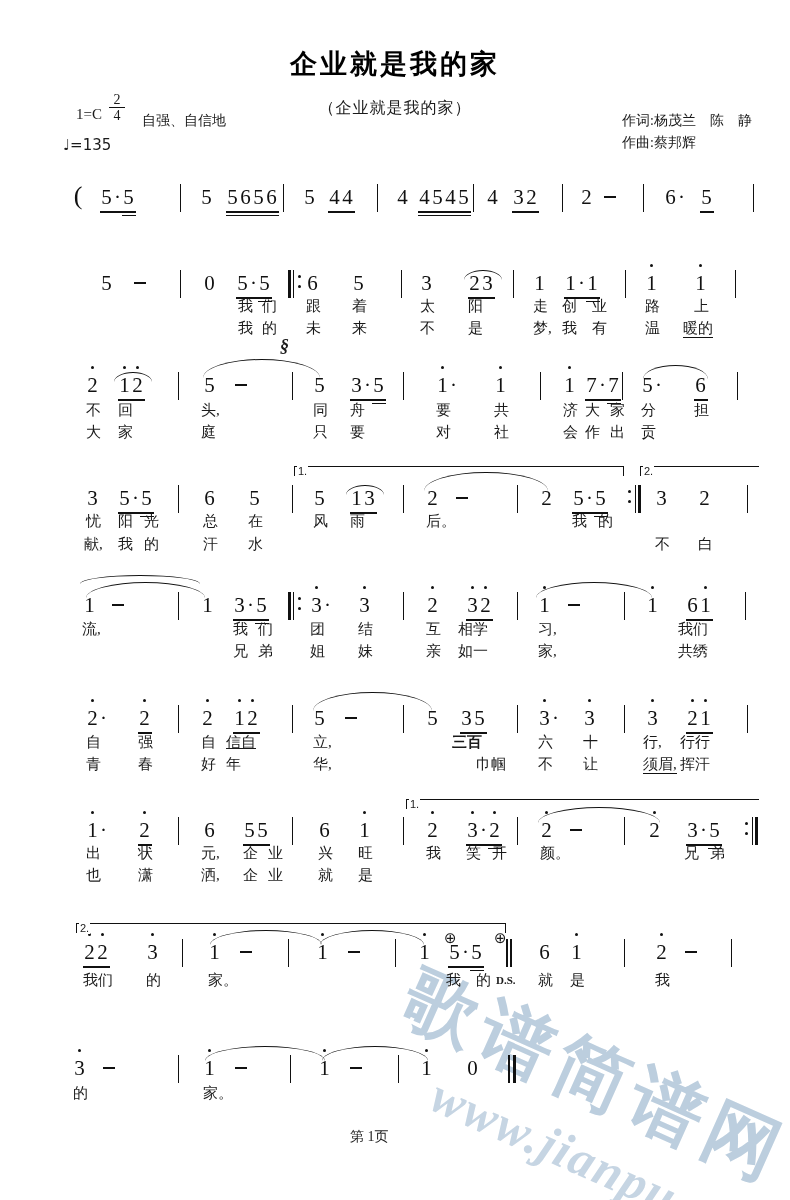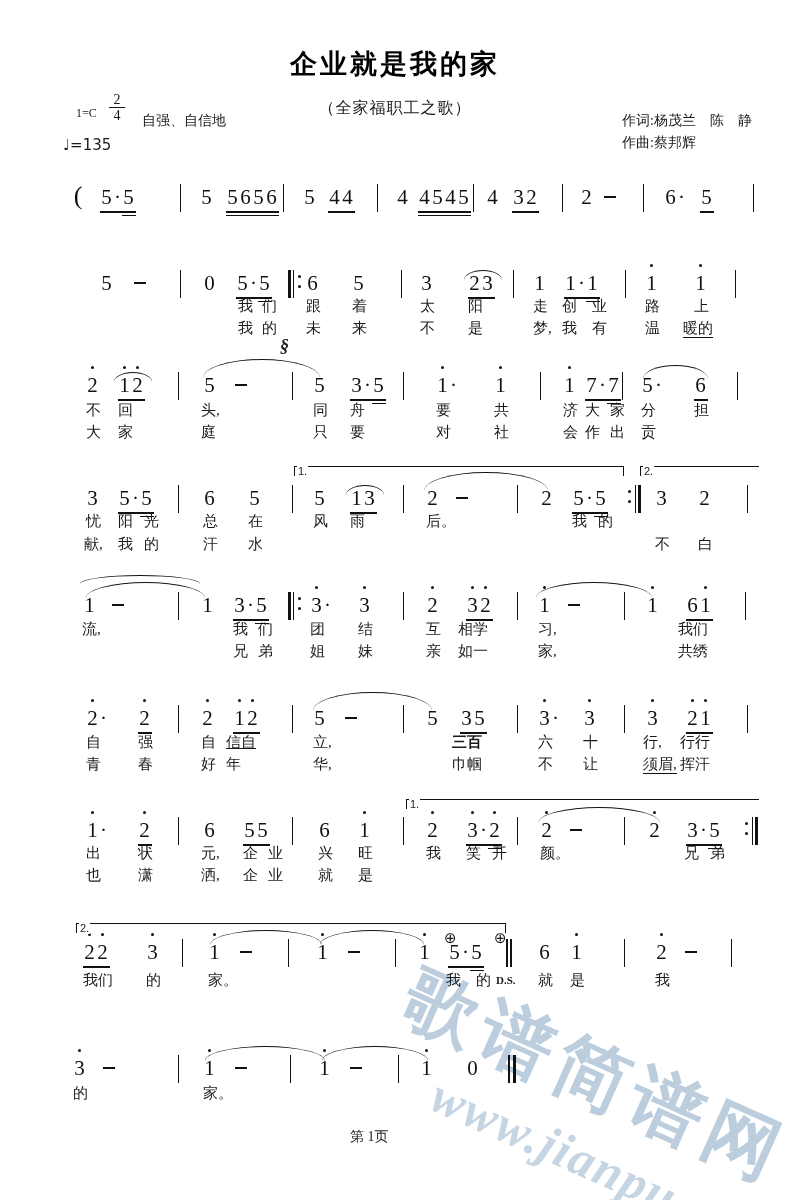--- a/index.html
+++ b/index.html
@@ -4,21 +4,21 @@
 <style>
   html,body{margin:0;padding:0;}
   body{
     width:790px;height:1200px;position:relative;background:#ffffff;
     font-family:"Liberation Serif",serif;color:#1a1a1a;overflow:hidden;
   }
   .abs{position:absolute;}
   
   .title{left:0;right:0;top:46px;text-align:center;font-size:27px;font-weight:bold;letter-spacing:3px;color:#000;}
   .subtitle{left:0;right:0;top:98px;text-align:center;font-size:16px;letter-spacing:1px;}
-  .keysig{left:76px;top:106px;font-size:12px;}
+  .keysig{left:76px;top:106px;font-size:15px;}
   .frac{left:109px;top:92px;width:16px;text-align:center;font-size:14px;line-height:15px;}
   .frac .num{display:block;border-bottom:1px solid #111;}
   .frac .den{display:block;}
   .expression{left:142px;top:112px;font-size:14px;}
   .tempo{left:63px;top:136px;font-size:15px;font-family:"DejaVu Sans",sans-serif;}
   .credit1{left:622px;top:112px;font-size:14px;}
   .credit2{left:622px;top:134px;font-size:14px;}
   .footer{left:350px;top:1128px;font-size:14px;}
   
   .wm{z-index:0;transform-origin:left top;white-space:nowrap;}
@@ -40,21 +40,21 @@
   .ly{position:absolute;font-size:15px;line-height:17px;white-space:nowrap;}
   .ly.u{border-bottom:1px solid #111;padding-bottom:0px;}
   .mark-segno{position:absolute;font-size:18px;font-weight:bold;font-style:italic;}
   .mark-coda{position:absolute;font-size:15px;font-family:"DejaVu Sans",sans-serif;}
   .mark-ds{position:absolute;font-size:11px;font-weight:bold;font-family:"Liberation Serif",serif;}
 </style>
 </head>
 <body>
 
 <div class="abs title">企业就是我的家</div>
-<div class="abs subtitle">（全家福职工之歌）</div>
+<div class="abs subtitle">（企业就是我的家）</div>
 
 <div class="abs keysig">1=C</div>
 <div class="abs frac">
   <span class="num">2</span>
   <span class="den">4</span>
 </div>
 <div class="abs expression">自强、自信地</div>
 <div class="abs tempo">♩=135</div>
 <div class="abs credit1">作词:杨茂兰　陈　静</div>
 <div class="abs credit2">作曲:蔡邦辉</div>
@@ -422,21 +422,21 @@
     <div class="ly" style="left: 452px; top: 734px; font-weight: bold;">三百</div>
     <div class="ly" style="left: 538px; top: 734px;">六</div>
     <div class="ly" style="left: 583px; top: 734px;">十</div>
     <div class="ly" style="left: 643px; top: 734px;">行,</div>
     <div class="ly" style="left: 680px; top: 734px;">行行</div>
     <div class="ly" style="left: 86px; top: 756px;">青</div>
     <div class="ly" style="left: 138px; top: 756px;">春</div>
     <div class="ly" style="left: 201px; top: 756px;">好</div>
     <div class="ly" style="left: 226px; top: 756px;">年</div>
     <div class="ly" style="left: 313px; top: 756px;">华,</div>
-    <div class="ly" style="left: 452px; top: 756px;">巾帼</div>
+    <div class="ly" style="left: 476px; top: 756px;">巾帼</div>
     <div class="ly" style="left: 538px; top: 756px;">不</div>
     <div class="ly" style="left: 583px; top: 756px;">让</div>
     <div class="ly u" style="left: 643px; top: 756px;">须眉,</div>
     <div class="ly" style="left: 680px; top: 756px;">挥汗</div>
     <div class="g" style="left: 86px; top: 817px; width: 13px;">1</div>
     <div class="hd" style="left: 91px; top: 811px;"></div>
     <div class="g" style="left: 99px; top: 817px; width: 9px;">·</div>
     <div class="g" style="left: 138px; top: 817px; width: 13px;">2</div>
     <div class="beam" style="left: 137.5px; top: 844px; width: 14px;"></div>
     <div class="hd" style="left: 143px; top: 811px;"></div>

